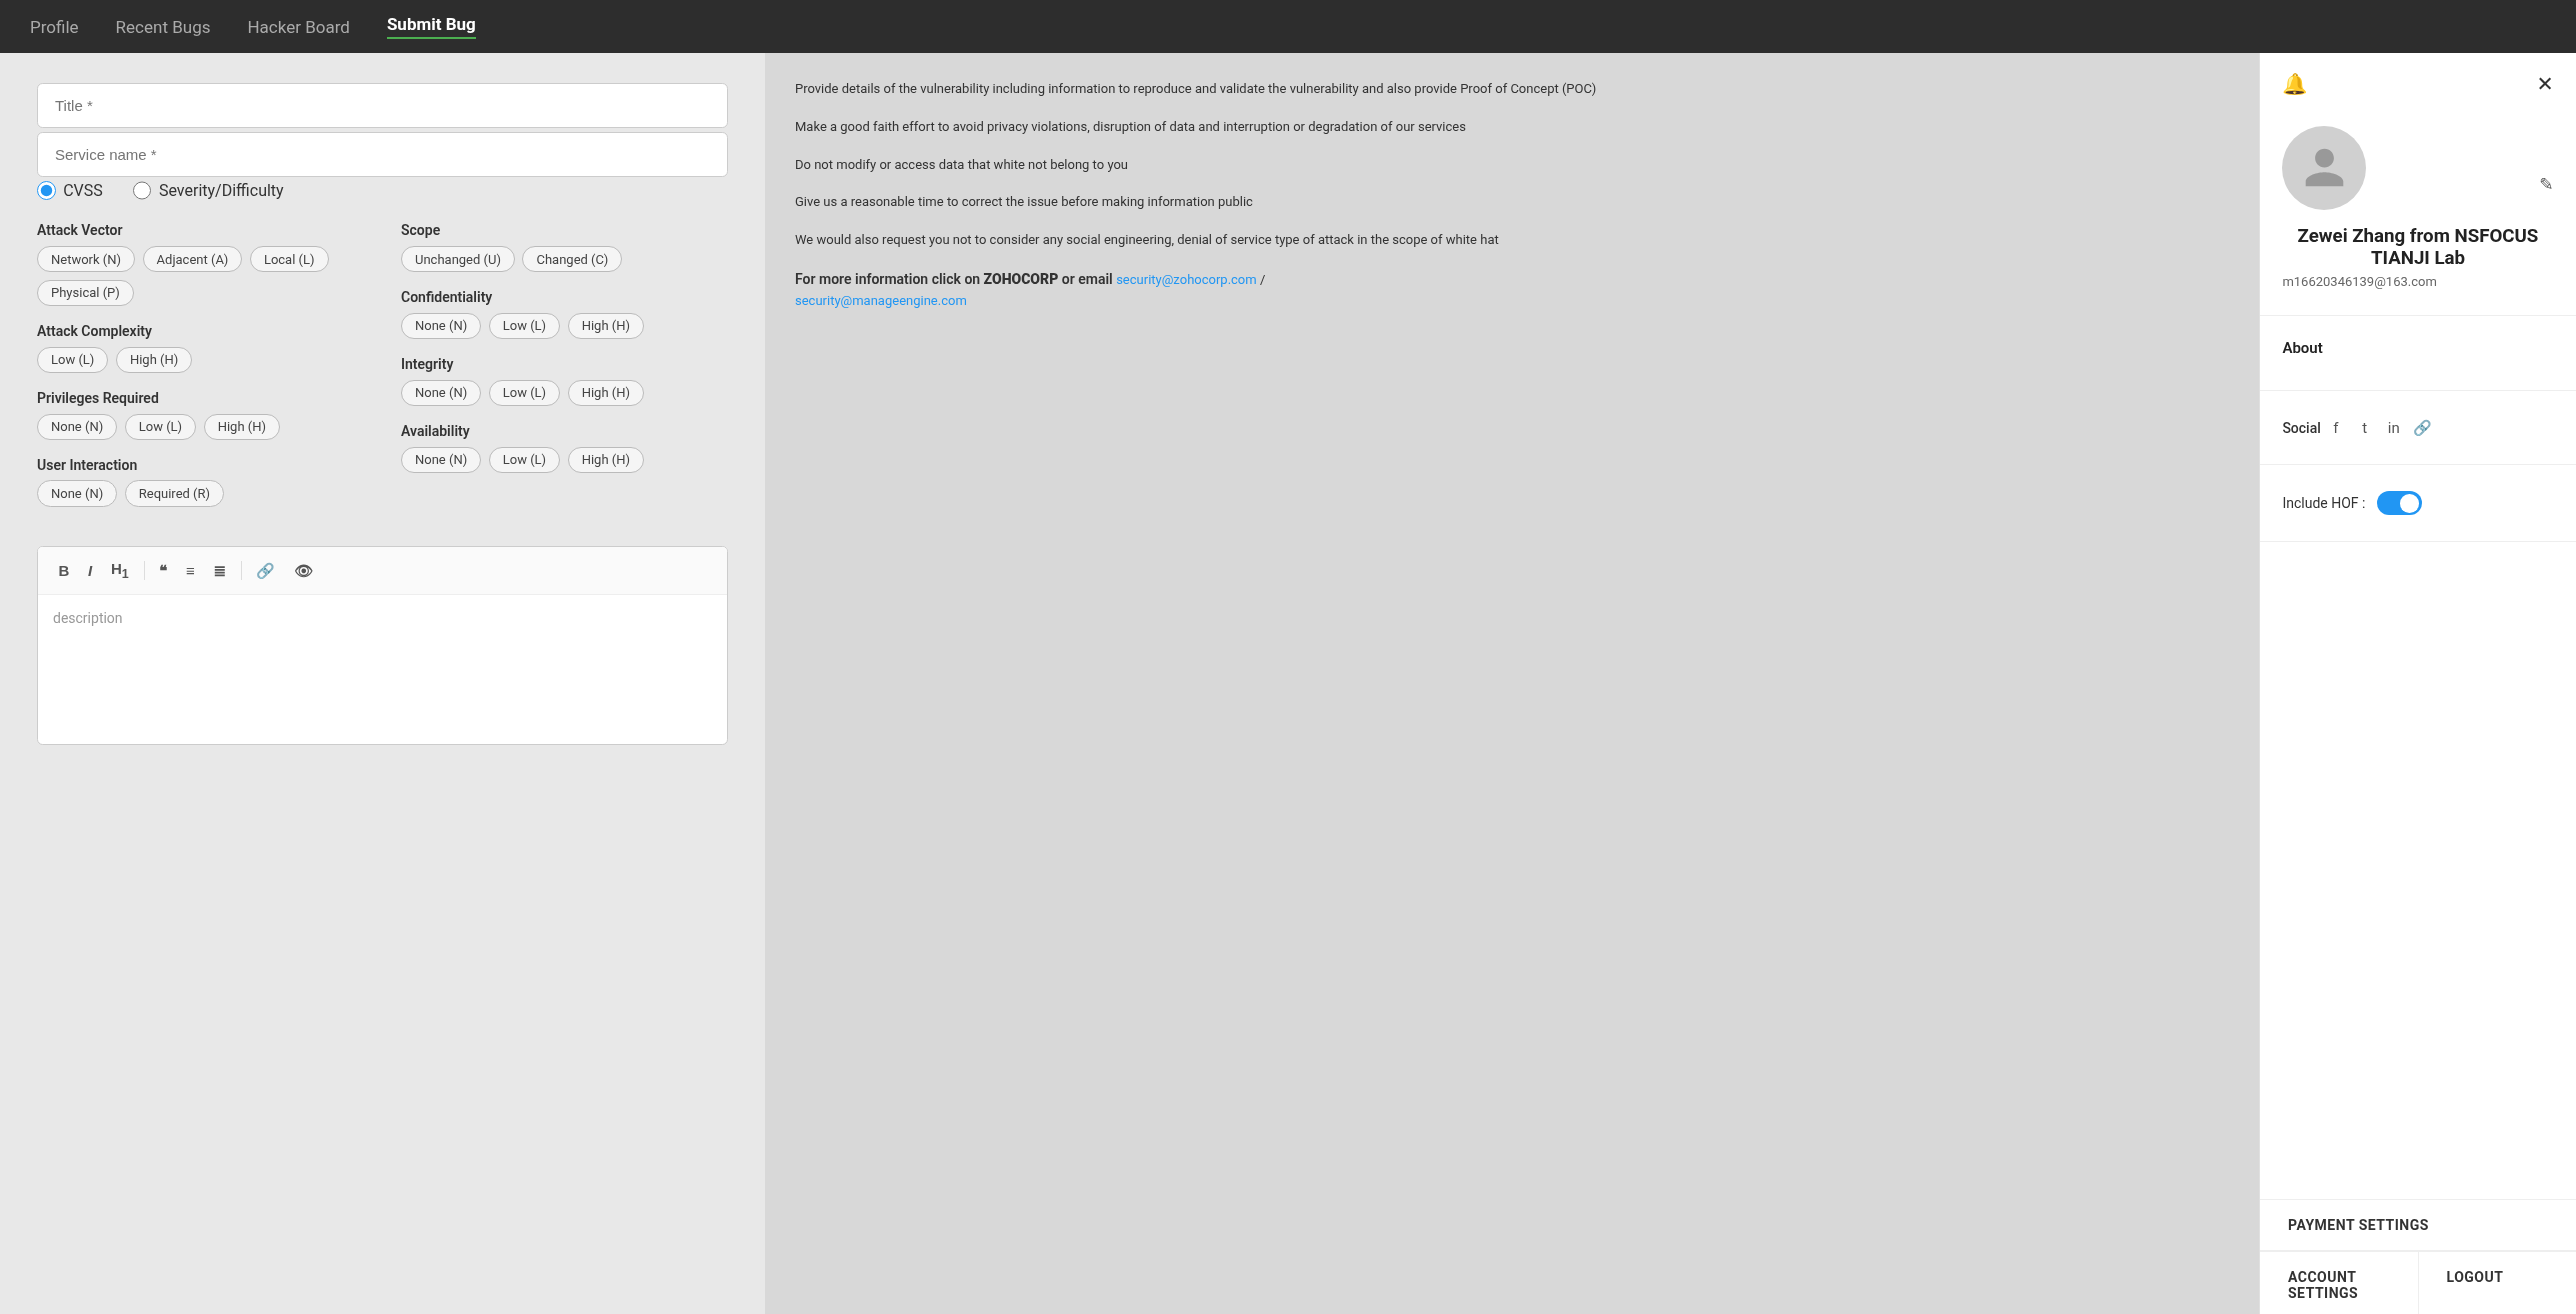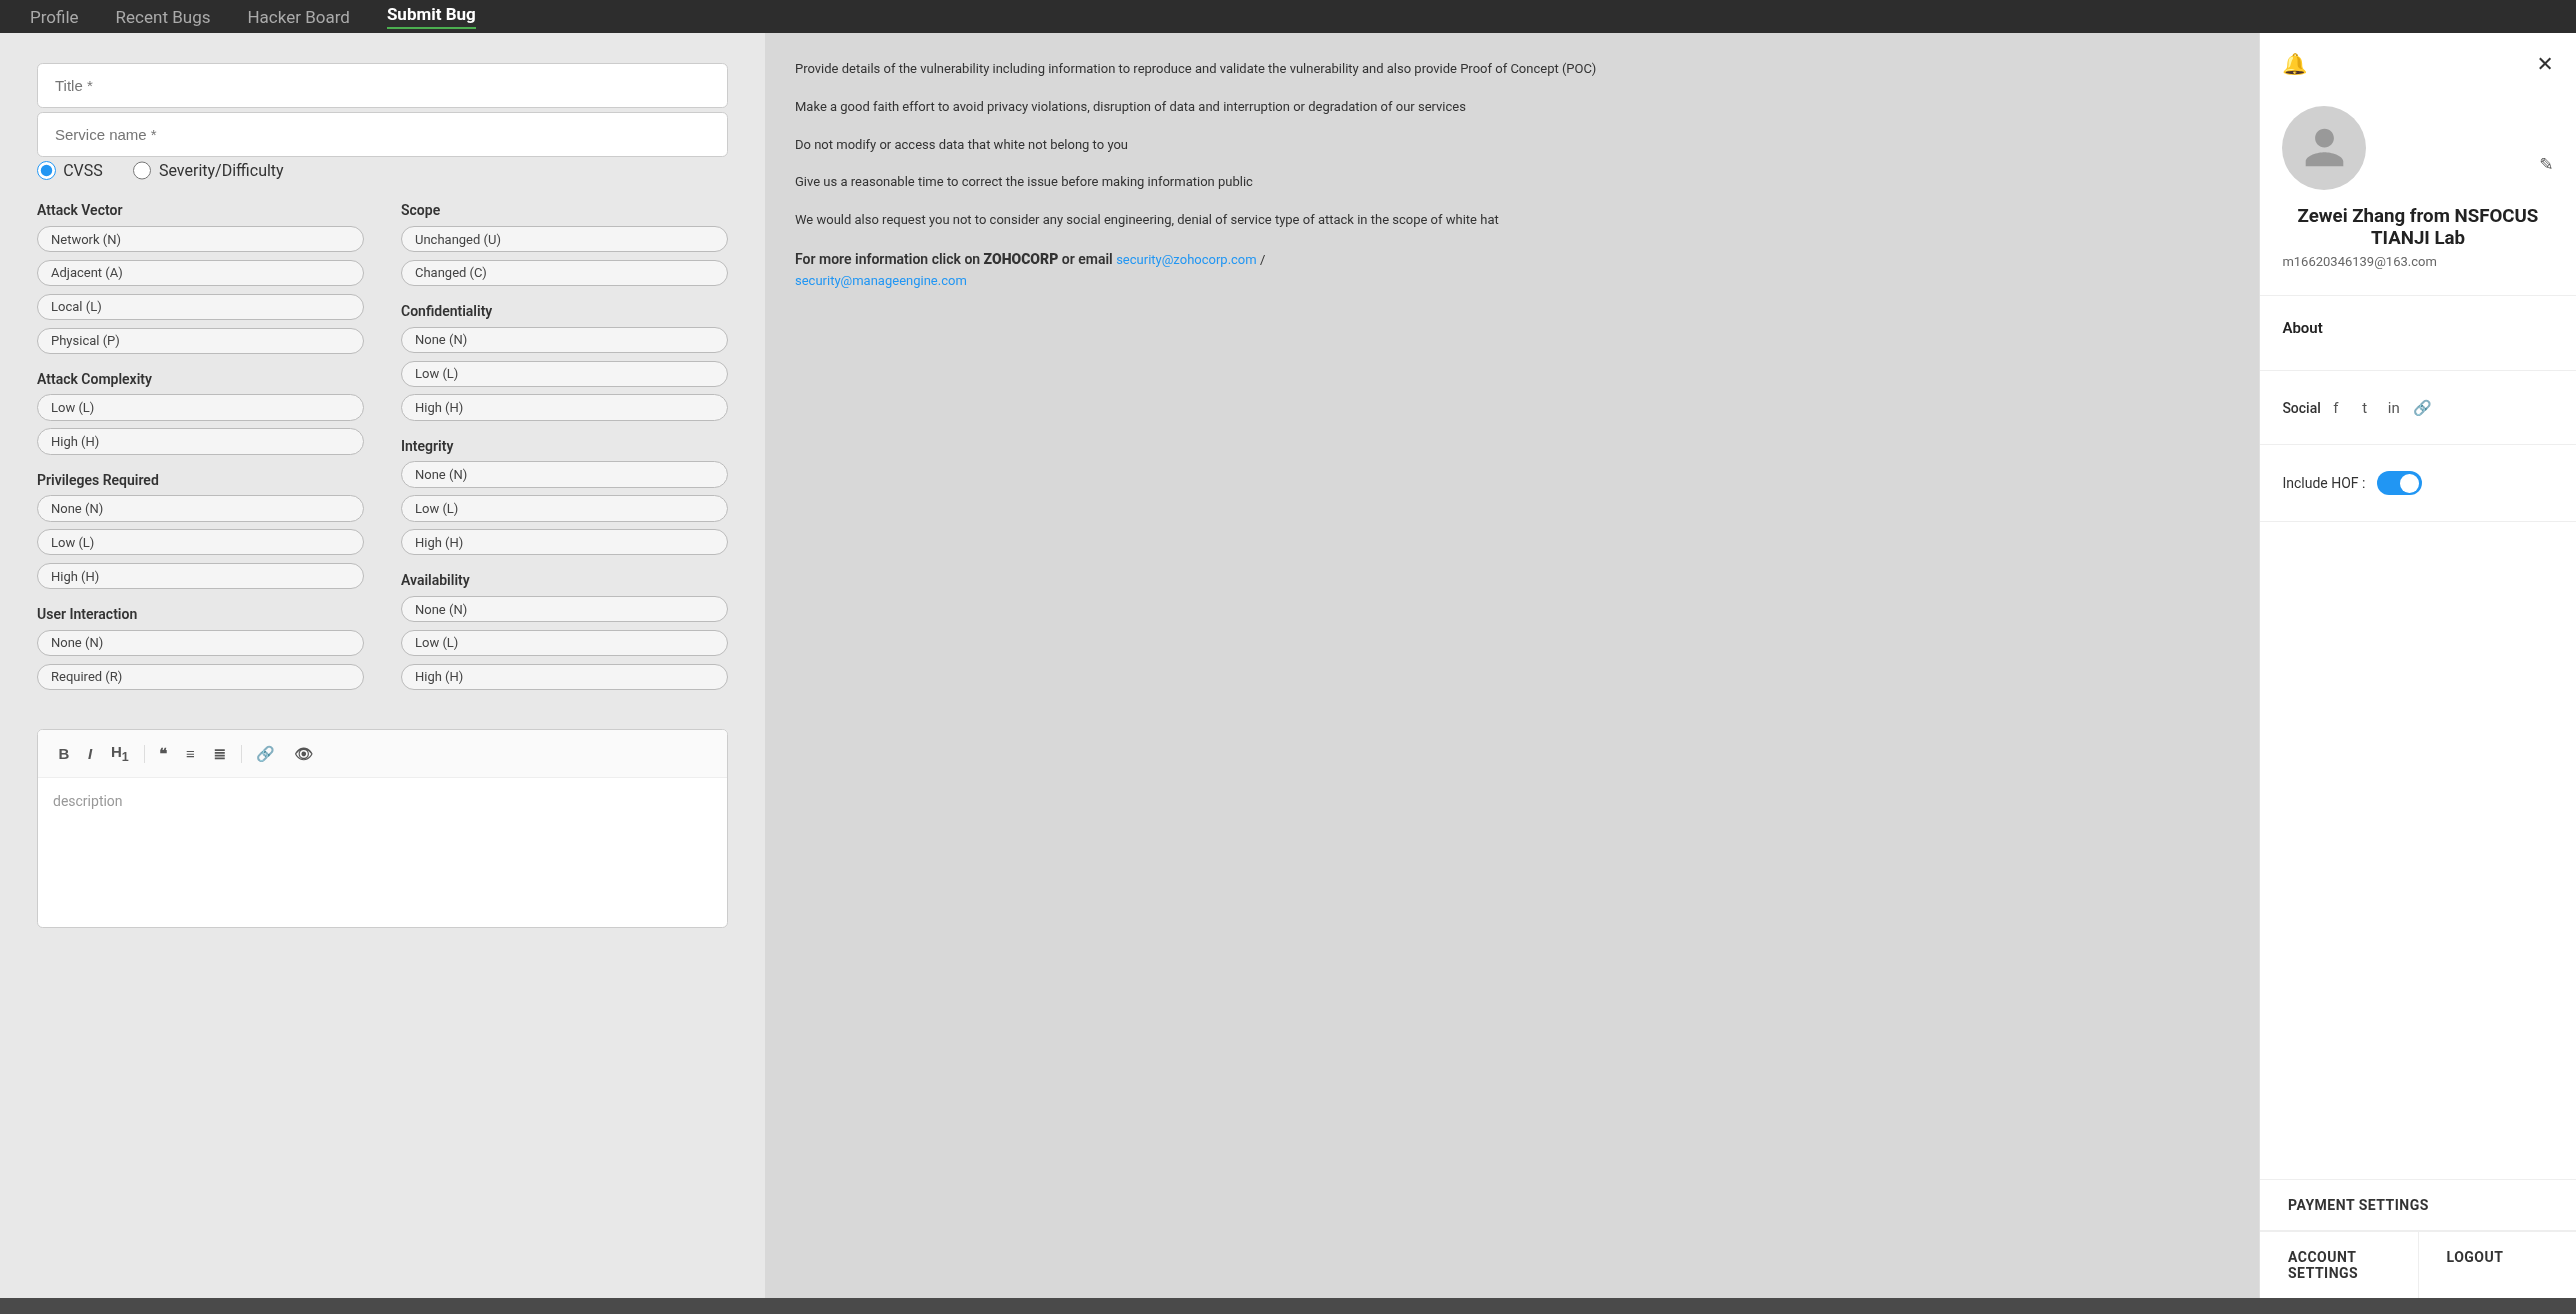--- a/index.html
+++ b/index.html
@@ -7,21 +7,21 @@
       font-family: -apple-system, BlinkMacSystemFont, 'Segoe UI', Roboto, sans-serif;
       background: #4a4a4a;
       width: 100%;
       min-height: 100vh;
       overflow: hidden;
     }
 
     
     .navbar {
       background: #2d2d2d;
-      height: 33px;
+      height: 53px;
       display: flex;
       align-items: center;
       padding: 0 30px;
       gap: 37px;
     }
     .nav-item {
       color: #aaa;
       font-size: 17px;
       cursor: pointer;
       text-decoration: none;
@@ -94,21 +94,20 @@
     .cvss-group-label {
       font-size: 14px;
       font-weight: 600;
       color: #333;
       margin-bottom: 7.5px;
     }
     .tag-row {
       display: flex;
       flex-wrap: wrap;
       gap: 7.5px;
-      flex-direction: column;
     }
     .tag {
       border: 0.9px solid #bbb;
       border-radius: 18.7px;
       padding: 4.7px 13px;
       font-size: 13px;
       color: #444;
       background: #f5f5f5;
       cursor: pointer;
     }

